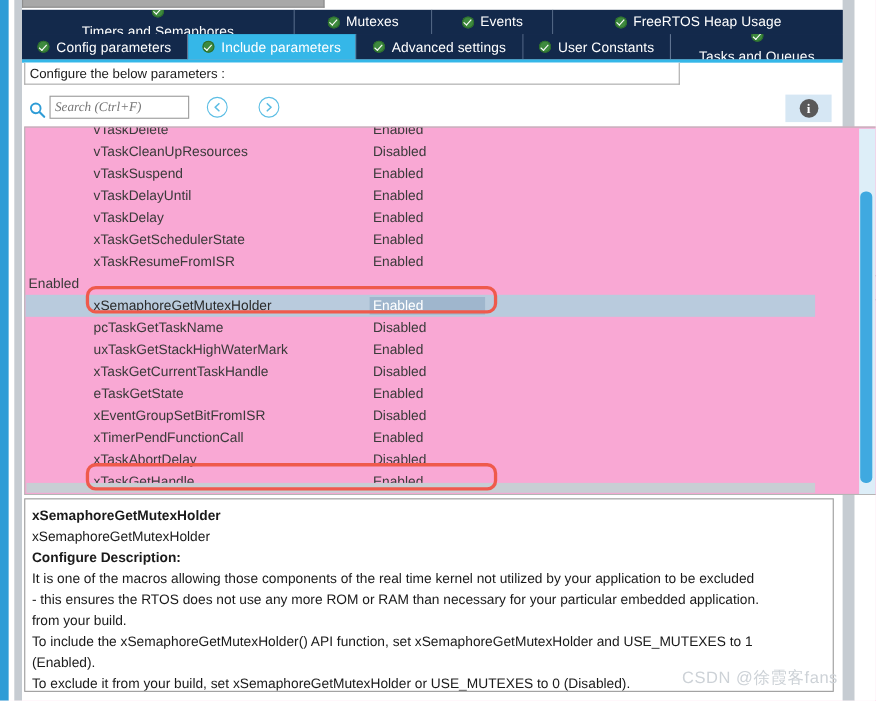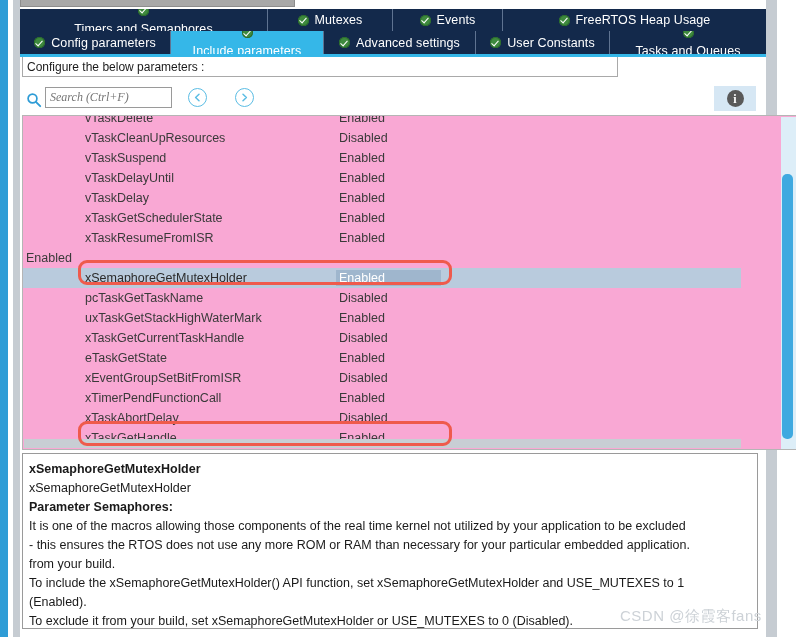--- a/index.html
+++ b/index.html
@@ -359,21 +359,21 @@
     <div class="tab" style="width: 263px;">
       <span class="chk"></span>
       <span class="tab-label">FreeRTOS Heap Usage</span>
     </div>
   </div>
 <div class="tabrow" id="tabrow-bottom">
     <div class="tab" style="width: 151px;">
       <span class="chk"></span>
       <span class="tab-label">Config parameters</span>
     </div>
-    <div class="tab active" style="width: 153px; flex-direction: column;">
+    <div class="tab active" style="width: 153px;">
       <span class="chk"></span>
       <span class="tab-label">Include parameters</span>
     </div>
     <div class="tab" style="width: 152px;">
       <span class="chk"></span>
       <span class="tab-label">Advanced settings</span>
     </div>
     <div class="tab" style="width: 134px;">
       <span class="chk"></span>
       <span class="tab-label">User Constants</span>
@@ -487,21 +487,21 @@
   </div>
   <div id="list-bottom-bar"></div>
 </div>
 
 <div class="redbox" id="redbox-selected"></div>
 <div class="redbox" id="redbox-handle"></div>
 
 <div id="desc-panel">
   <div class="desc-line bold">xSemaphoreGetMutexHolder</div>
   <div class="desc-line">xSemaphoreGetMutexHolder</div>
-  <div class="desc-line bold">Parameter Semaphores:</div>
+  <div class="desc-line bold">Configure Description:</div>
   <div id="desc-body">
       <div class="desc-line">It is one of the macros allowing those components of the real time kernel not utilized by your application to be excluded</div>
       <div class="desc-line">- this ensures the RTOS does not use any more ROM or RAM than necessary for your particular embedded application.</div>
       <div class="desc-line">from your build.</div>
       <div class="desc-line">To include the xSemaphoreGetMutexHolder() API function, set xSemaphoreGetMutexHolder and USE_MUTEXES to 1</div>
       <div class="desc-line">(Enabled).</div>
       <div class="desc-line">To exclude it from your build, set xSemaphoreGetMutexHolder or USE_MUTEXES to 0 (Disabled).</div>
     </div>
 </div>
 

